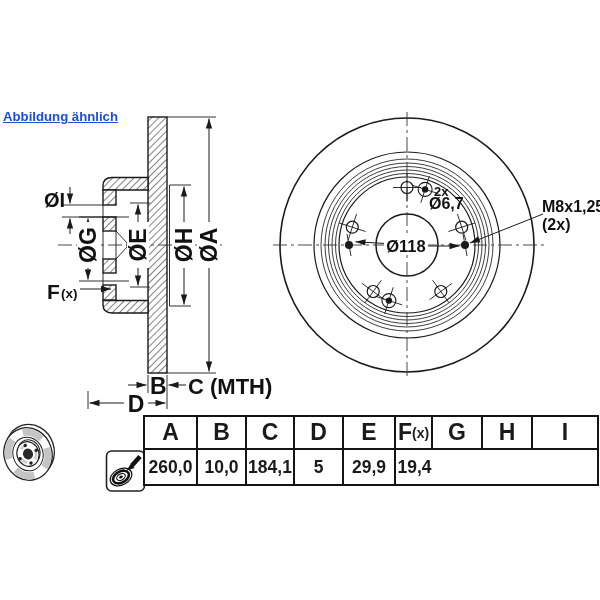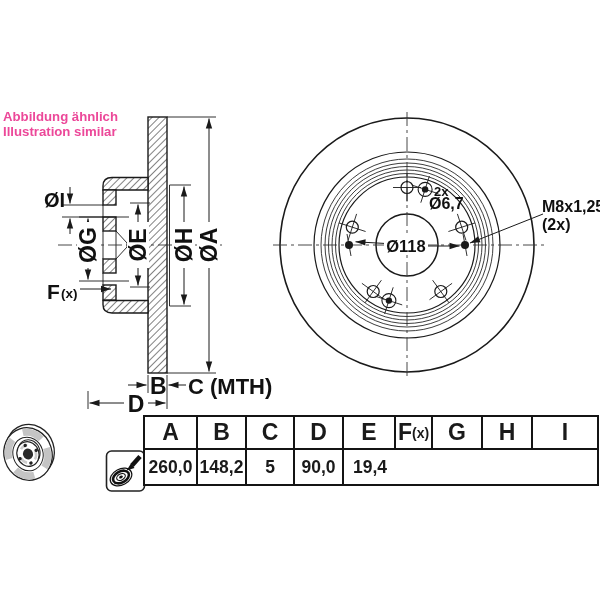--- a/index.html
+++ b/index.html
@@ -1,20 +1,20 @@
 <!DOCTYPE html>
 <html><head>
 <meta charset="utf-8">
 <style>
   html,body{margin:0;padding:0;background:#fff;}
   .stage{position:relative;width:600px;height:600px;background:#fff;overflow:hidden;
          font-family:"Liberation Sans",sans-serif;color:#1a1a1a;}
   .drawing{position:absolute;left:0;top:0;}
   .note{position:absolute;left:3px;top:110px;font-size:13.2px;font-weight:bold;
-        line-height:14.5px;color:#ec4899;}
+        line-height:14.5px;color:#1d4ed8;text-decoration:underline;}
   
   .spec-table{position:absolute;left:143px;top:415px;width:452px;border:2.5px solid #141414;
               display:grid;grid-template-rows:33px 34px;background:#fff;}
   .tr{display:grid;grid-template-columns:53px 49px 48px 49px 52px 37px 50px 50px 1fr;}
   .tr.head{border-bottom:2px solid #141414;}
   .cell{display:flex;align-items:center;justify-content:center;border-right:2px solid #141414;
         font-weight:bold;white-space:nowrap;}
   .cell:last-child{border-right:none;}
   .th{font-size:23px;}
   .td{font-size:17.5px;}
@@ -180,40 +180,40 @@
         <ellipse rx="4.6" ry="3" fill="#fff" stroke="#111" stroke-width="1.1"></ellipse>
         <ellipse rx="2" ry="1.3" fill="#111"></ellipse>
       </g>
       <line x1="140" y1="456.5" x2="132" y2="465.5" stroke="#111" stroke-width="4.5"></line>
       <polygon points="126.5,470.5 134.5,468 131,463.5" fill="#111"></polygon>
     </g>
   </svg>
 
   <div class="note">
     <div>Abbildung ähnlich</div>
-    <div>Illustration similar</div>
   </div>
 
   <div class="spec-table">
     <div class="tr head">
       <div class="cell th">A</div>
       <div class="cell th">B</div>
       <div class="cell th">C</div>
       <div class="cell th">D</div>
       <div class="cell th">E</div>
       <div class="cell th">
         <span>F</span>
           <span class="fx-small">(x)</span>
       </div>
       <div class="cell th">G</div>
       <div class="cell th">H</div>
       <div class="cell th">I</div>
     </div>
     <div class="tr">
       <div class="cell td">260,0</div>
-      <div class="cell td">148,2</div>
+      <div class="cell td">10,0</div>
+      <div class="cell td">184,1</div>
       <div class="cell td">5</div>
-      <div class="cell td">90,0</div>
+      <div class="cell td">29,9</div>
       <div class="cell td">19,4</div>
     </div>
   </div>
 
 </div>
 
 </body></html>

